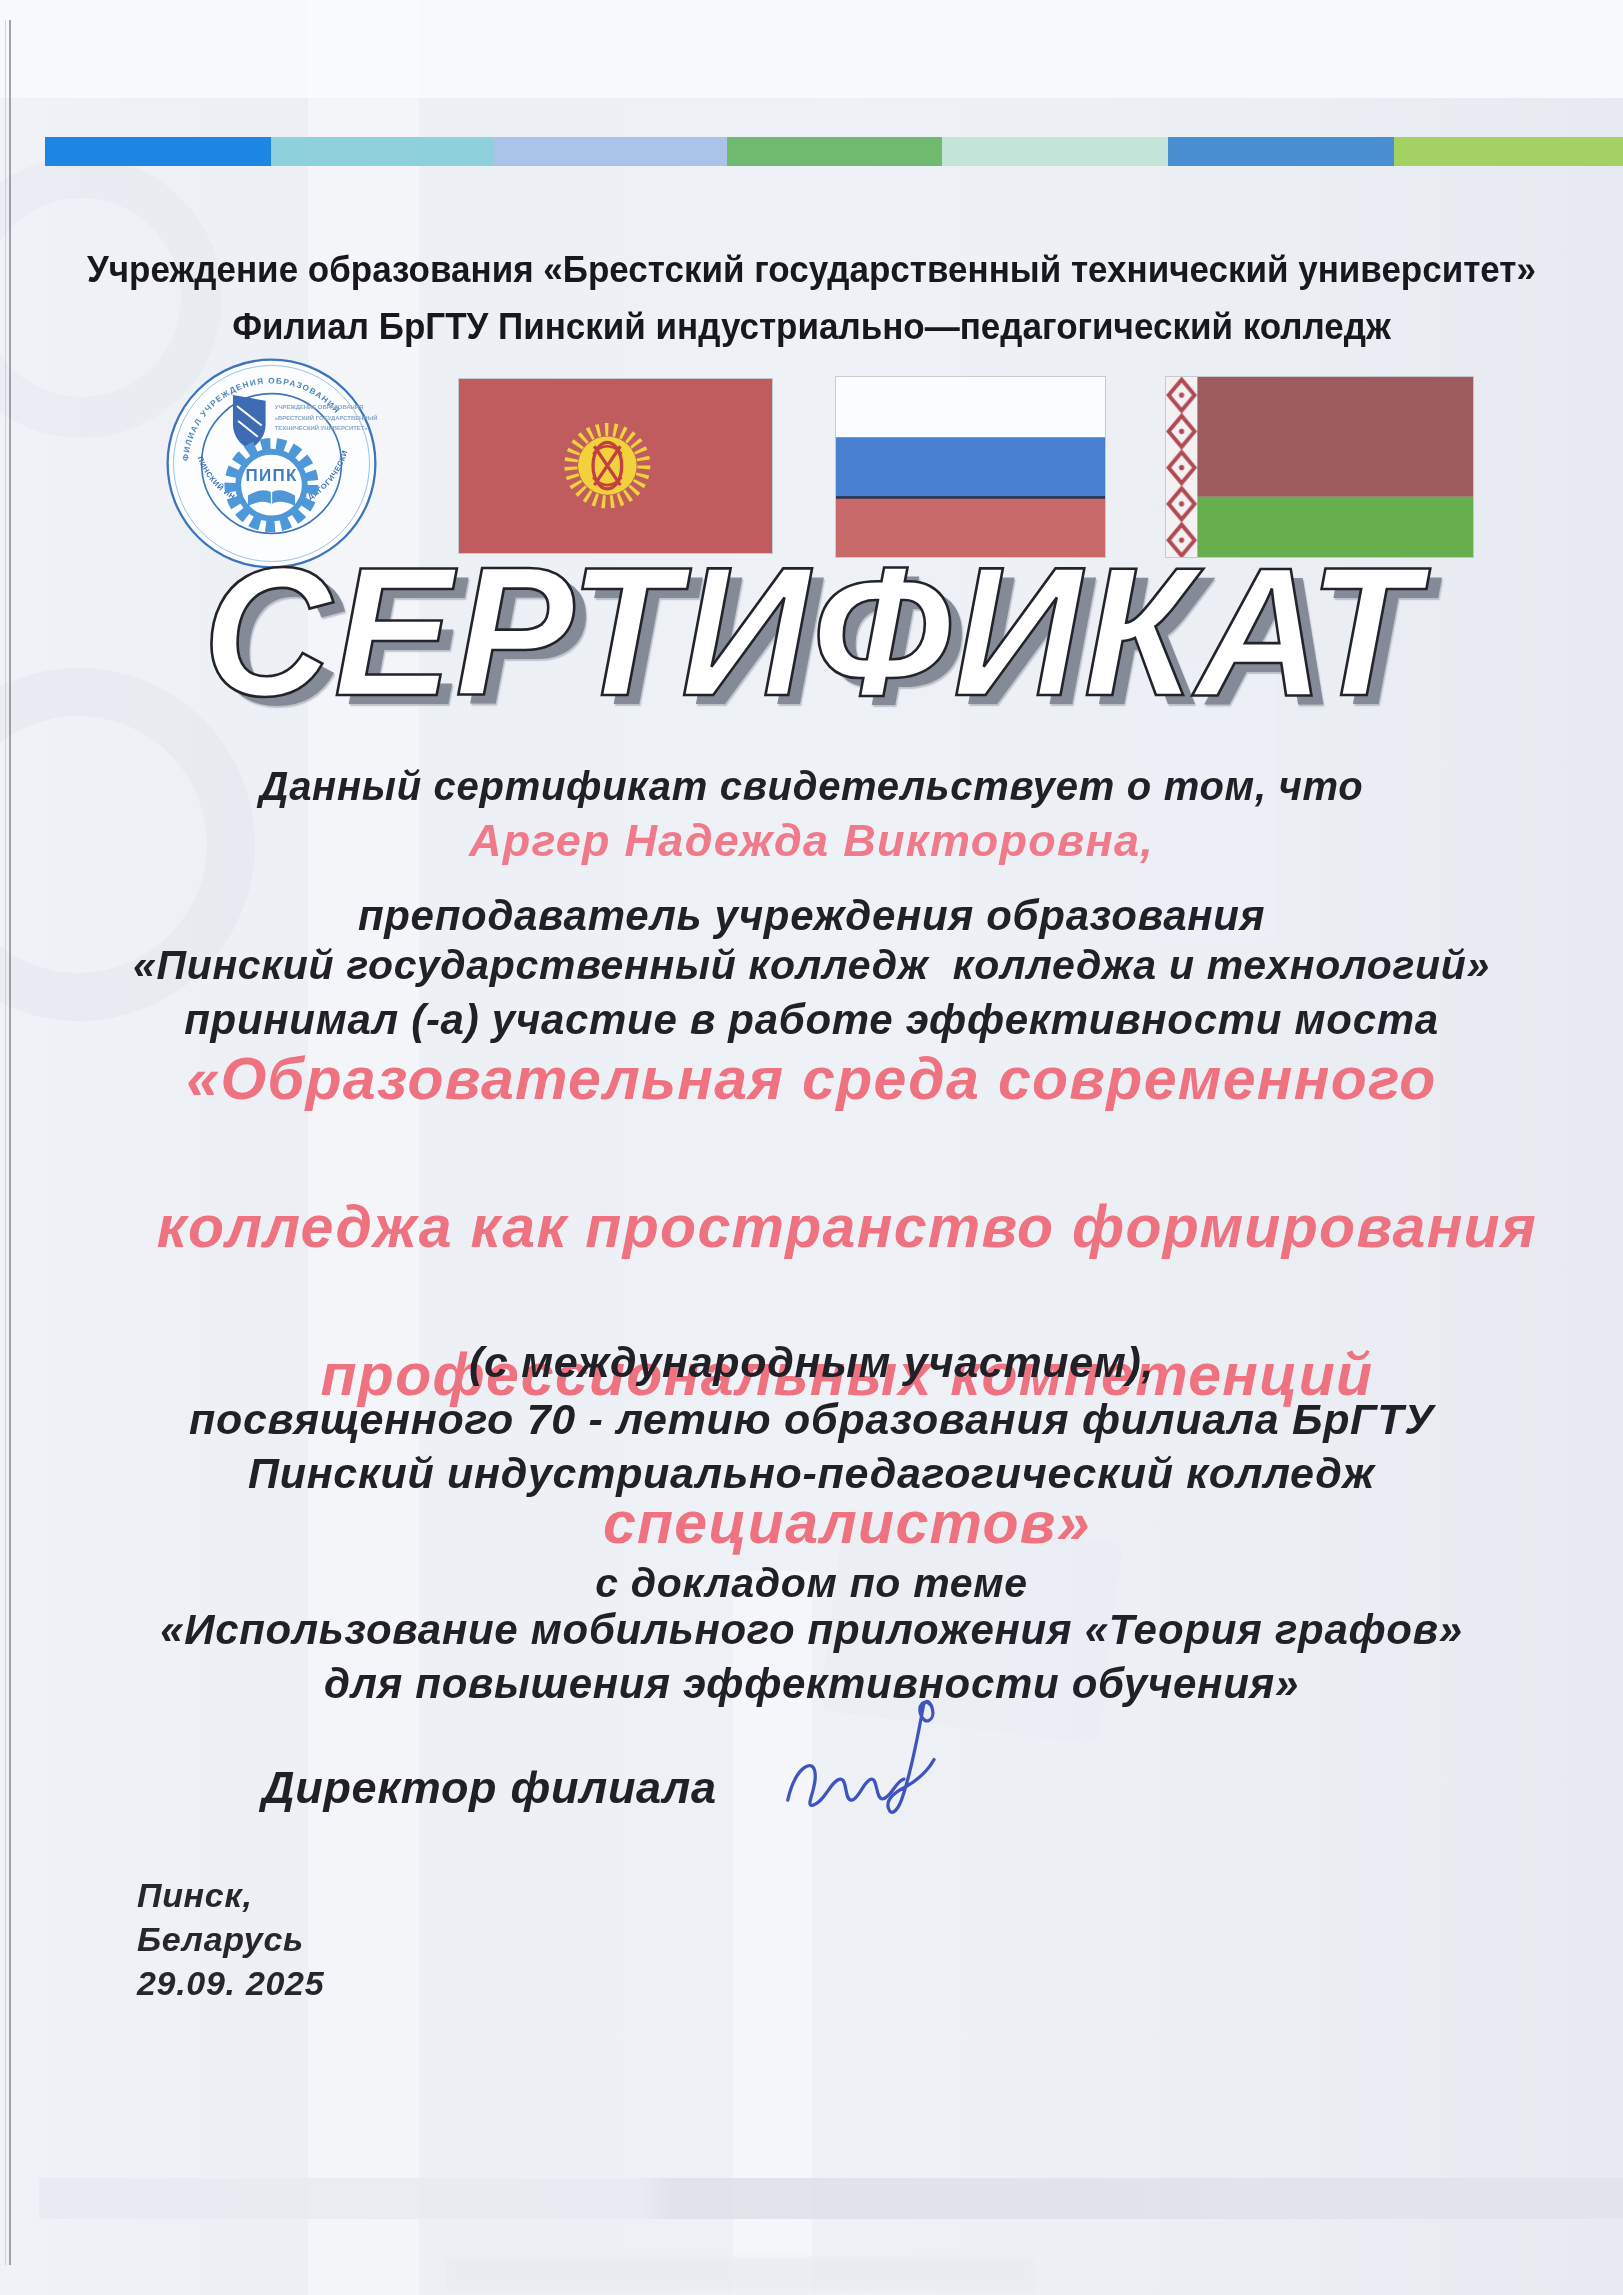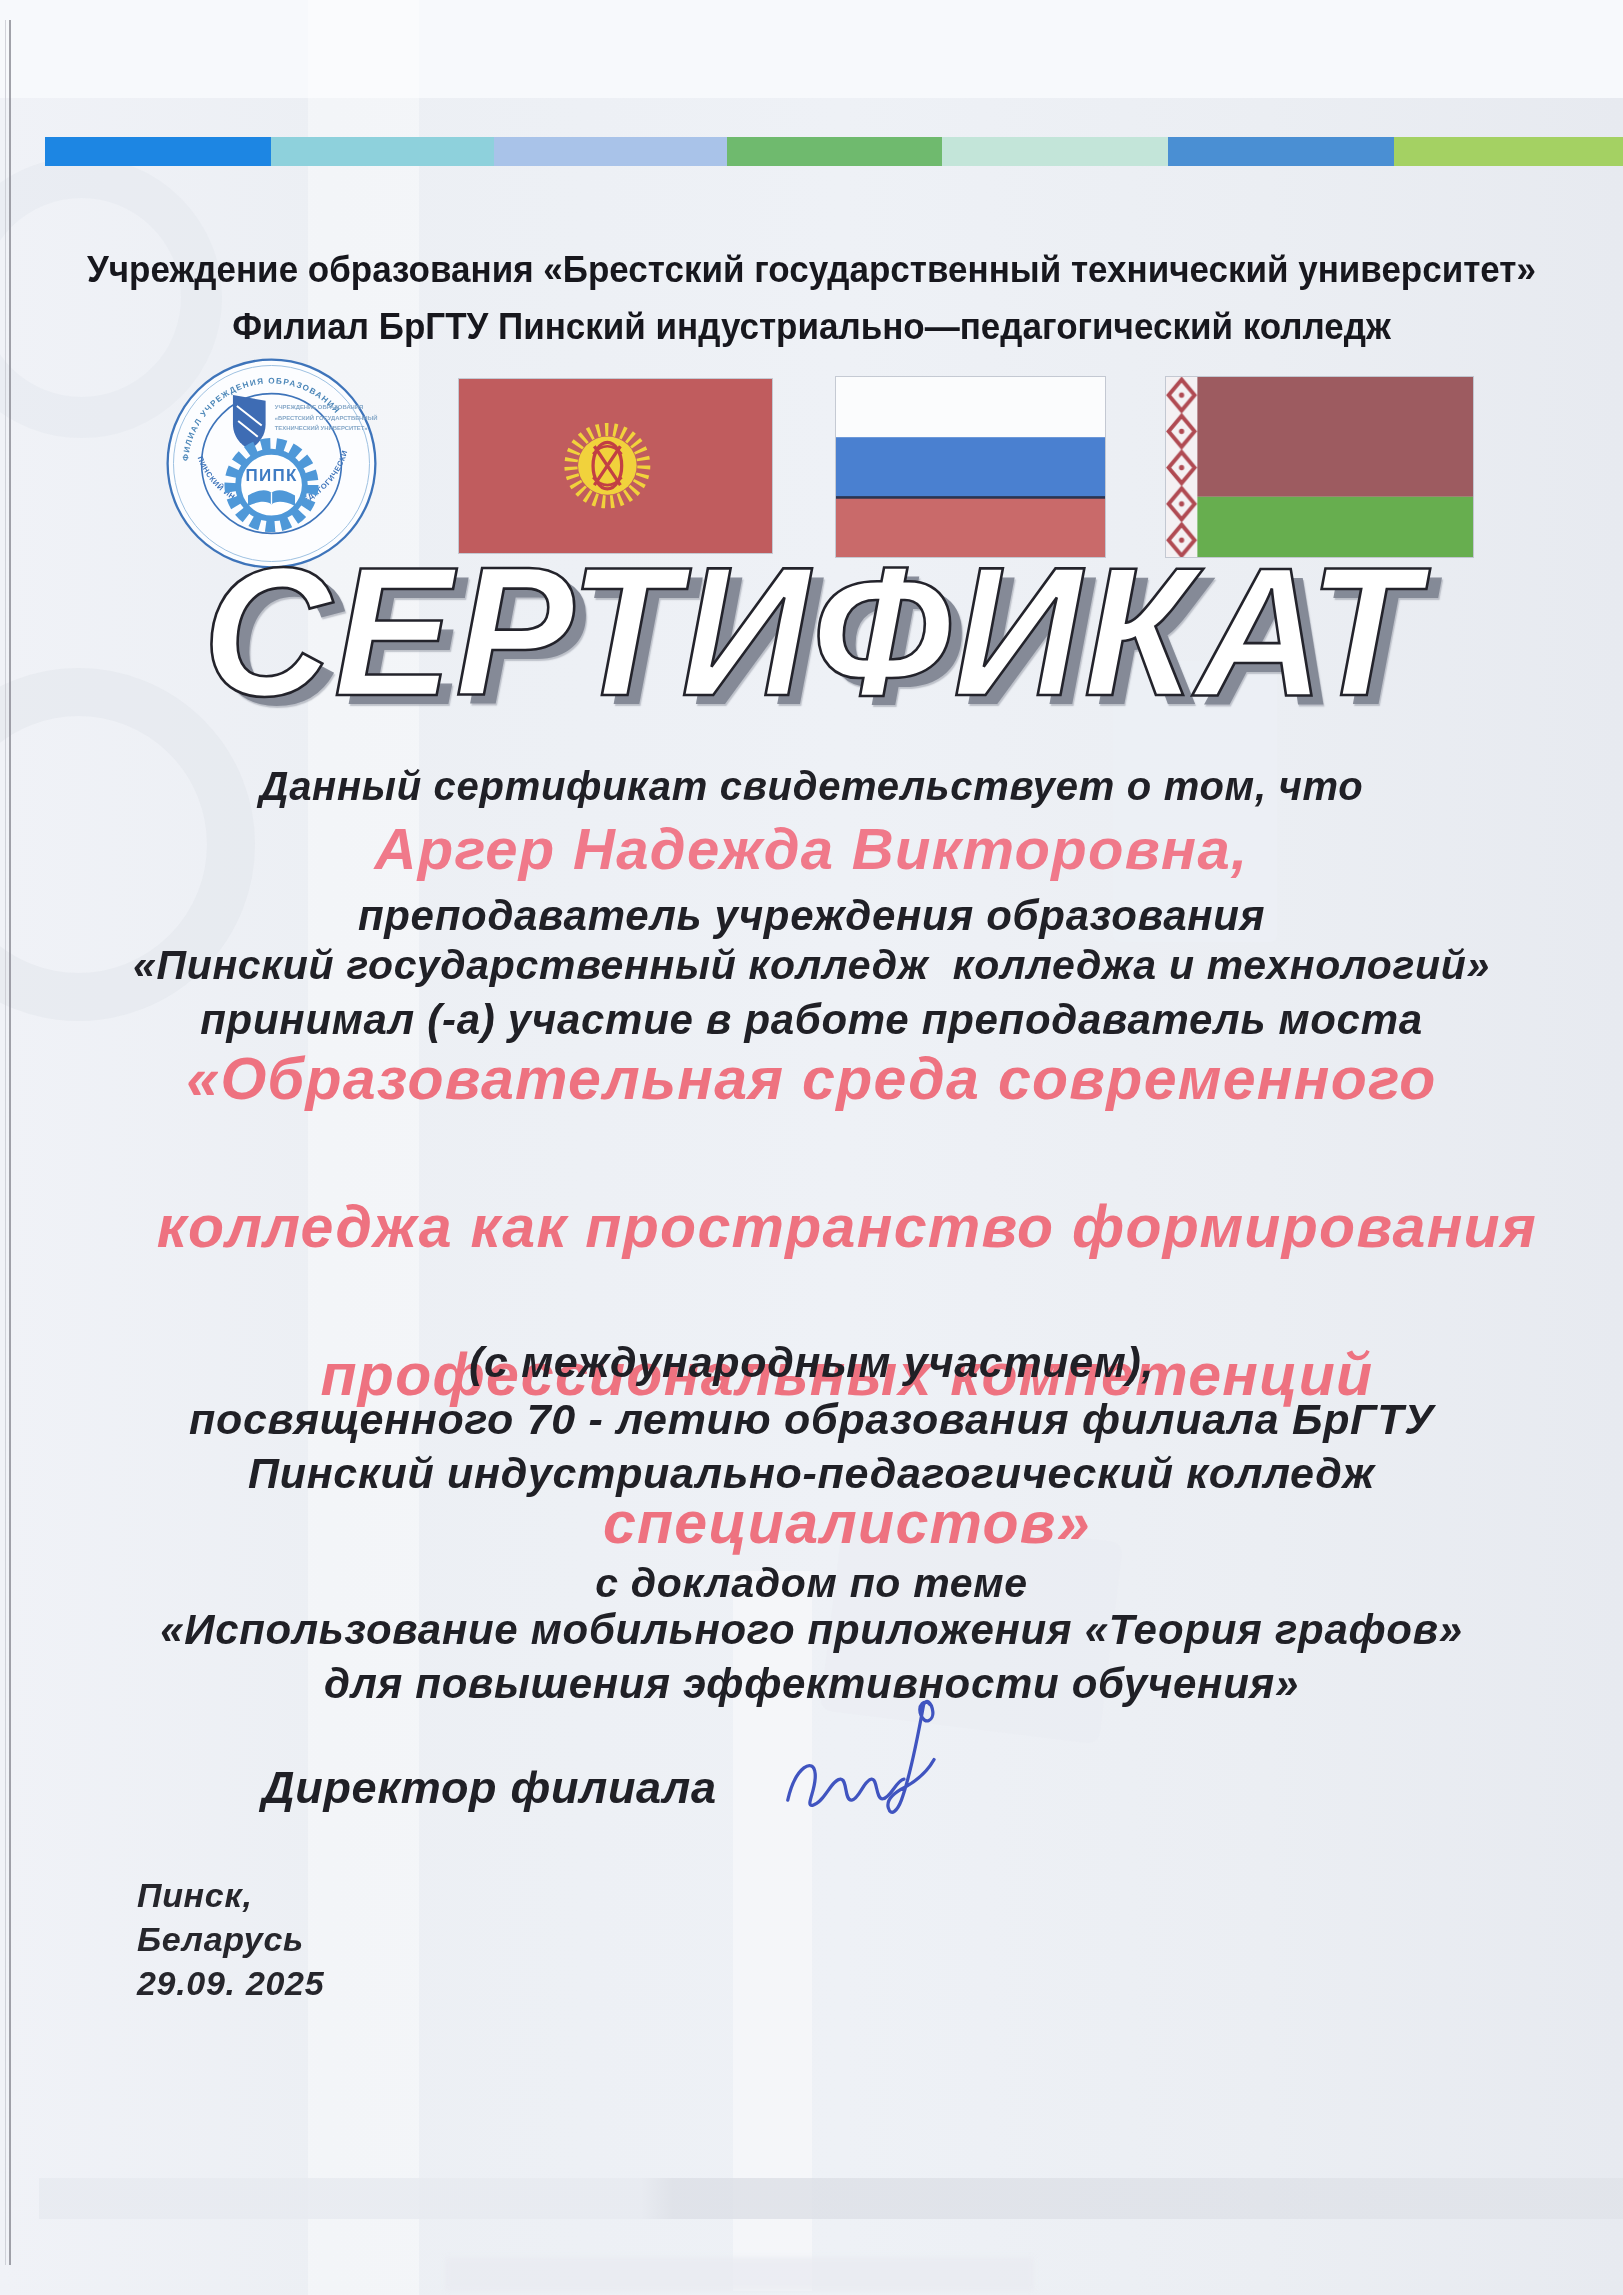--- a/index.html
+++ b/index.html
@@ -57,21 +57,21 @@
   .h2{top:305px;}
   .cert-title{
     position:absolute;left:0;top:534px;width:100%;text-align:center;
     font-size:178px;font-weight:700;font-style:italic;line-height:1.1;
     color:#ffffff;letter-spacing:2.6px;
     -webkit-text-stroke:2.6px #23232b;
     text-shadow:11.8px 8.5px 0 rgba(128,134,147,.92), 13px 10.5px 1.3px rgba(128,134,147,.45);
     transform:scaleY(1.03);
   }
   .intro{top:762px;font-size:40px;}
-  .name{top:814px;font-size:58px;color:var(--name-pink);letter-spacing:1.3px;}
+  .name{top:814px;font-size:45px;color:var(--name-pink);letter-spacing:1.3px;}
   .role{top:891px;font-size:42px;}
   .org{top:941px;font-size:41px;}
   .part{top:995px;font-size:42px;}
   .event-title{top:1042px;font-size:59px;line-height:74px;color:var(--pink);letter-spacing:1.3px;}
   .paren{top:1337px;font-size:43px;}
   .ded1{top:1394px;font-size:43px;}
   .ded2{top:1448px;font-size:43px;}
   .rep-intro{top:1559px;font-size:41px;}
   .rep1{top:1605px;font-size:42px;}
   .rep2{top:1659px;font-size:42px;}
@@ -186,21 +186,21 @@
       <rect x="0" y="0" width="48" height="278" fill="url(#byOrn)"></rect>
     </svg>
   </div>
 
   <div class="cert-title">СЕРТИФИКАТ</div>
 
   <div class="line intro">Данный сертификат свидетельствует о том, что</div>
   <div class="line name">Аргер Надежда Викторовна,</div>
   <div class="line role">преподаватель учреждения образования</div>
   <div class="line org">«Пинский государственный колледж  колледжа и технологий»</div>
-  <div class="line part">принимал (-а) участие в работе преподаватель моста</div>
+  <div class="line part">принимал (-а) участие в работе эффективности моста</div>
 
   <div class="line event-title"><span>«Образовательная среда современного</span><br>
     <span>колледжа как пространство формирования</span><br>
     <span>профессиональных компетенций</span><br>
     <span>специалистов»</span></div>
 
   <div class="line paren">(с международным участием),</div>
   <div class="line ded1">посвященного 70 - летию образования филиала БрГТУ</div>
   <div class="line ded2">Пинский индустриально-педагогический колледж</div>
 

